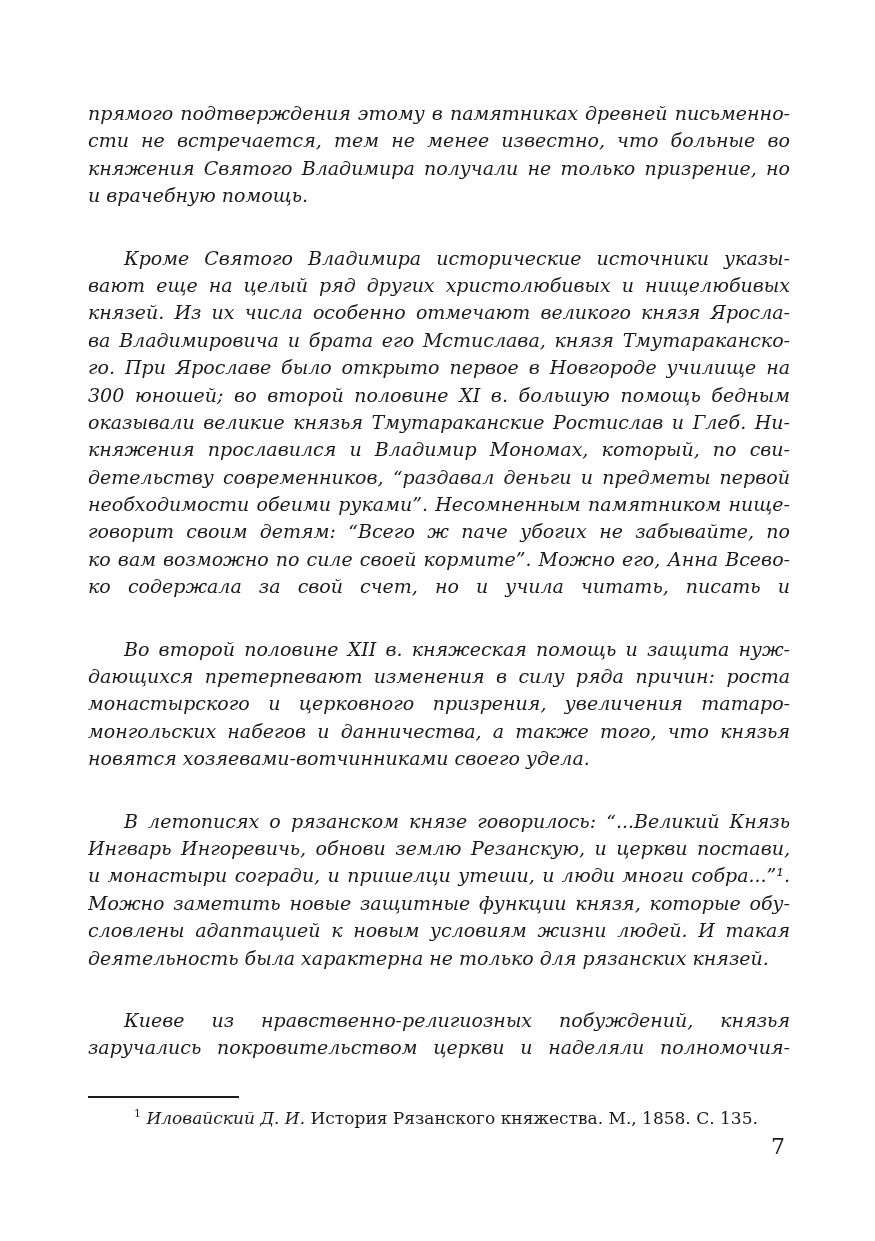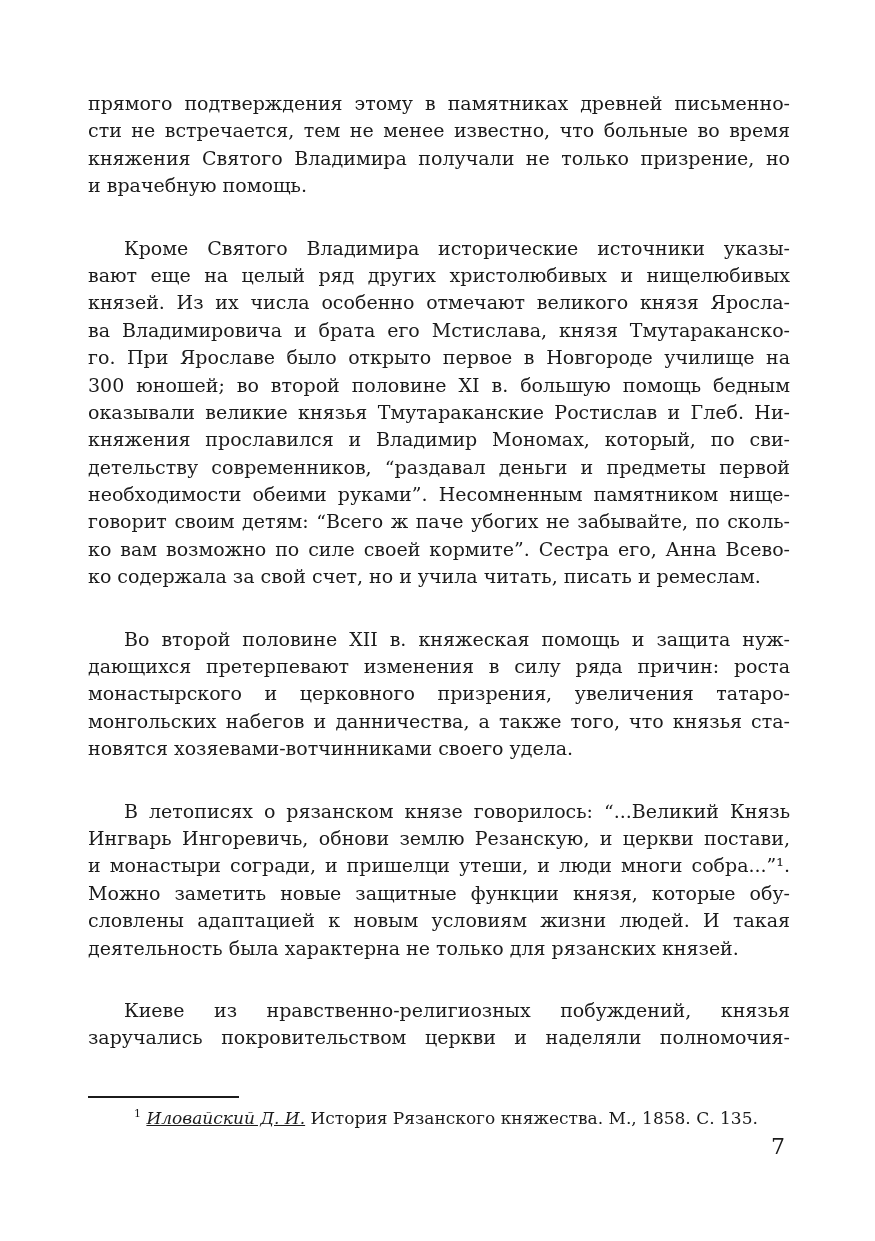--- a/index.html
+++ b/index.html
@@ -13,24 +13,25 @@
     height: 1241px;
     margin: 0 auto;
     background: var(--paper, #ffffff);
     color: var(--ink, #1b1b1b);
     font-family: "DejaVu Serif", serif;
     overflow: hidden;
   }
   .body-text {
     position: absolute;
     left: 88px;
-    top: 90px;
+    top: 100px;
     width: 702px;
     font-size: 19px;
     line-height: 27.4px;
+    font-style: italic;
   }
   .para { margin: 0; }
   .line {
     height: 27.4px;
     overflow: hidden;
     text-align: justify;
     text-align-last: justify;
     white-space: normal;
   }
   .line.last { text-align-last: left; }
@@ -49,21 +50,21 @@
   }
   .footnote-line {
     font-size: 17px;
     line-height: 24px;
     text-indent: 46px;
   }
   .footnote-line sup {
     font-size: 11px;
     line-height: 0;
   }
-  .fn-author { font-style: italic; text-decoration: underline; }
+  .fn-author { font-style: italic; }
   .page-number {
     position: absolute;
     top: 1135px;
     left: 771px;
     font-size: 22px;
     line-height: 24px;
   }
 </style>
 </head>
 <body>
@@ -81,21 +82,21 @@
         <div class="line">вают еще на целый ряд других христолюбивых и нищелюбивых</div>
         <div class="line">князей. Из их числа особенно отмечают великого князя Яросла-</div>
         <div class="line">ва Владимировича и брата его Мстислава, князя Тмутараканско-</div>
         <div class="line">го. При Ярославе было открыто первое в Новгороде училище на</div>
         <div class="line">300 юношей; во второй половине XI в. большую помощь бедным</div>
         <div class="line">оказывали великие князья Тмутараканские Ростислав и Глеб. Ни-</div>
         <div class="line">княжения прославился и Владимир Мономах, который, по сви-</div>
         <div class="line">детельству современников, “раздавал деньги и предметы первой</div>
         <div class="line">необходимости обеими руками”. Несомненным памятником нище-</div>
         <div class="line">говорит своим детям: “Всего ж паче убогих не забывайте, по сколь-</div>
-        <div class="line">ко вам возможно по силе своей кормите”. Сестра его, Анна Всево-</div>
+        <div class="line">ко вам возможно по силе своей кормите”. Можно его, Анна Всево-</div>
         <div class="line last">ко содержала за свой счет, но и учила читать, писать и ремеслам.</div>
       </div>
       <div class="para">
         <div class="line ind">Во второй половине XII в. княжеская помощь и защита нуж-</div>
         <div class="line">дающихся претерпевают изменения в силу ряда причин: роста</div>
         <div class="line">монастырского и церковного призрения, увеличения татаро-</div>
         <div class="line">монгольских набегов и данничества, а также того, что князья ста-</div>
         <div class="line last">новятся хозяевами-вотчинниками своего удела.</div>
       </div>
       <div class="para">

